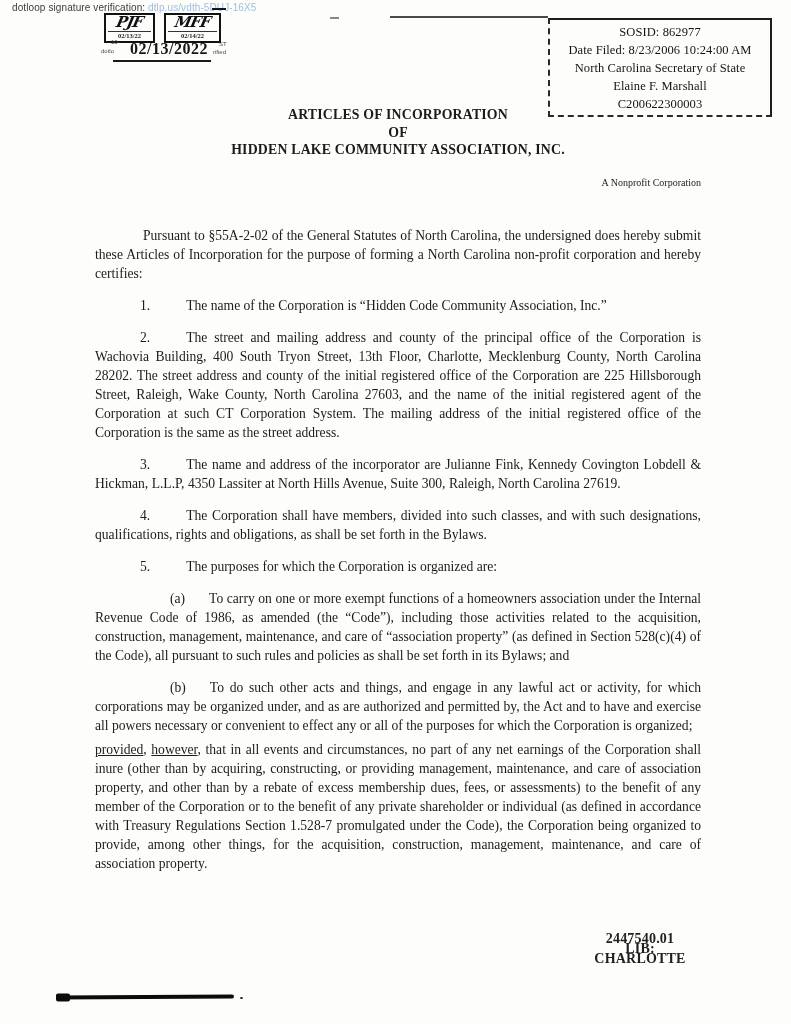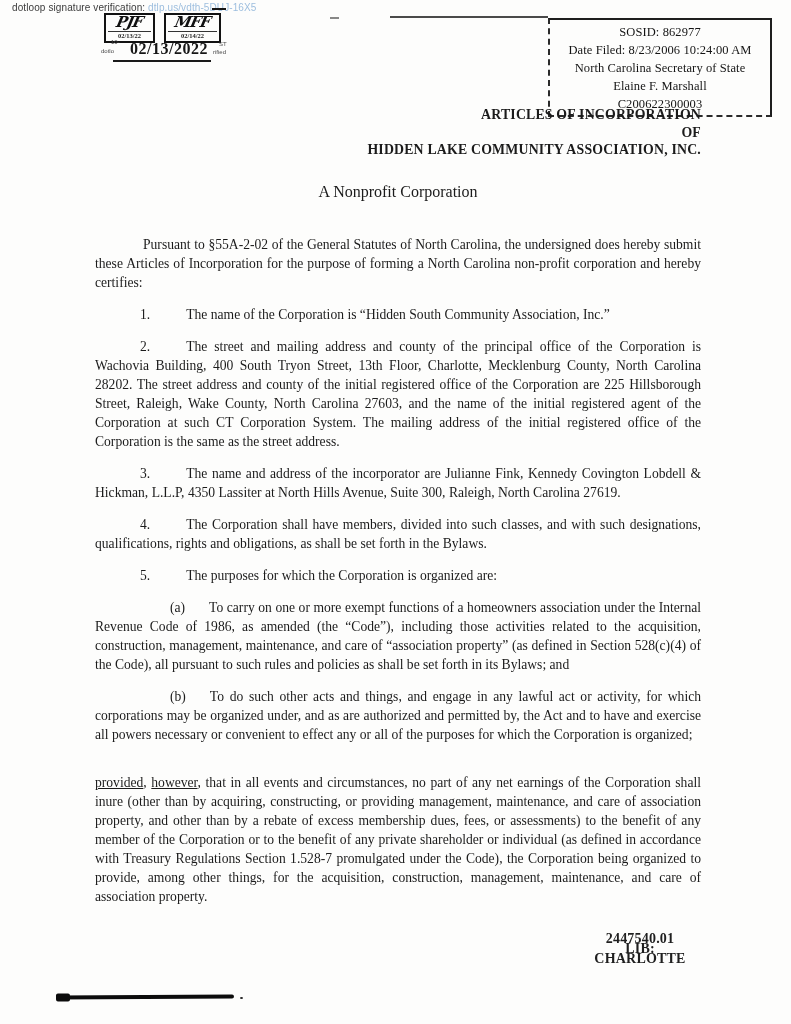--- a/index.html
+++ b/index.html
@@ -72,29 +72,29 @@
     font-weight:normal; font-size:12.5px; line-height:18px; color:#141414;
     letter-spacing:.1px;
   }
 
   
   .doc-body {
     position:absolute; left:95px; top:106px; width:606px;
     font-size:13.6px; line-height:19px;
     text-align:justify;
   }
-  .title-block { text-align:right; font-weight:bold; font-size:13.8px; line-height:17.5px; letter-spacing:.2px; }
-  .subtitle { text-align:center; margin-top:23px; font-size:16px; }
+  .title-block { text-align:center; font-weight:bold; font-size:13.8px; line-height:17.5px; letter-spacing:.2px; }
+  .subtitle { text-align:right; margin-top:14px; font-size:10px; }
   .para { margin:13px 0 0 0; }
   .intro { margin-top:34px; text-indent:48px; }
   .numbered { text-indent:45px; }
   .numbered .tab { display:inline-block; width:36px; }
   .sub { text-indent:75px; }
   .sub .tab { display:inline-block; width:24px; }
-  .proviso { margin-top:29px; }
+  .proviso { margin-top:5px; }
   .u { text-decoration:underline; }
 
   
   .doc-footer {
     position:absolute; left:580px; top:934px; width:120px;
     text-align:center; font-size:14px; font-weight:bold; line-height:10px; color:#1f1f1f;
     letter-spacing:.2px;
   }
 
   
@@ -148,21 +148,21 @@
     <div class="title-block">
       <div>ARTICLES OF INCORPORATION</div>
       <div>OF</div>
       <div>HIDDEN LAKE COMMUNITY ASSOCIATION, INC.</div>
     </div>
     <div class="subtitle">A Nonprofit Corporation</div>
 
     <p class="para intro">Pursuant to §55A-2-02 of the General Statutes of North Carolina, the undersigned does hereby submit these Articles of Incorporation for the purpose of forming a North Carolina non-profit corporation and hereby certifies:</p>
 
     <p class="para numbered">
-      <span>1.</span><span class="tab"></span><span>The name of the Corporation is “Hidden South Community Association, Inc.”</span>
+      <span>1.</span><span class="tab"></span><span>The name of the Corporation is “Hidden Code Community Association, Inc.”</span>
     </p>
     <p class="para numbered">
       <span>2.</span><span class="tab"></span><span>The street and mailing address and county of the principal office of the Corporation is Wachovia Building, 400 South Tryon Street, 13th Floor, Charlotte, Mecklenburg County, North Carolina 28202.  The street address and county of the initial registered office of the Corporation are 225 Hillsborough Street, Raleigh, Wake County, North Carolina 27603, and the name of the initial registered agent of the Corporation at such CT Corporation System.  The mailing address of the initial registered office of the Corporation is the same as the street address.</span>
     </p>
     <p class="para numbered">
       <span>3.</span><span class="tab"></span><span>The name and address of the incorporator are Julianne Fink, Kennedy Covington Lobdell &amp; Hickman, L.L.P, 4350 Lassiter at North Hills Avenue, Suite 300, Raleigh, North Carolina 27619.</span>
     </p>
     <p class="para numbered">
       <span>4.</span><span class="tab"></span><span>The Corporation shall have members, divided into such classes, and with such designations, qualifications, rights and obligations, as shall be set forth in the Bylaws.</span>
     </p>

